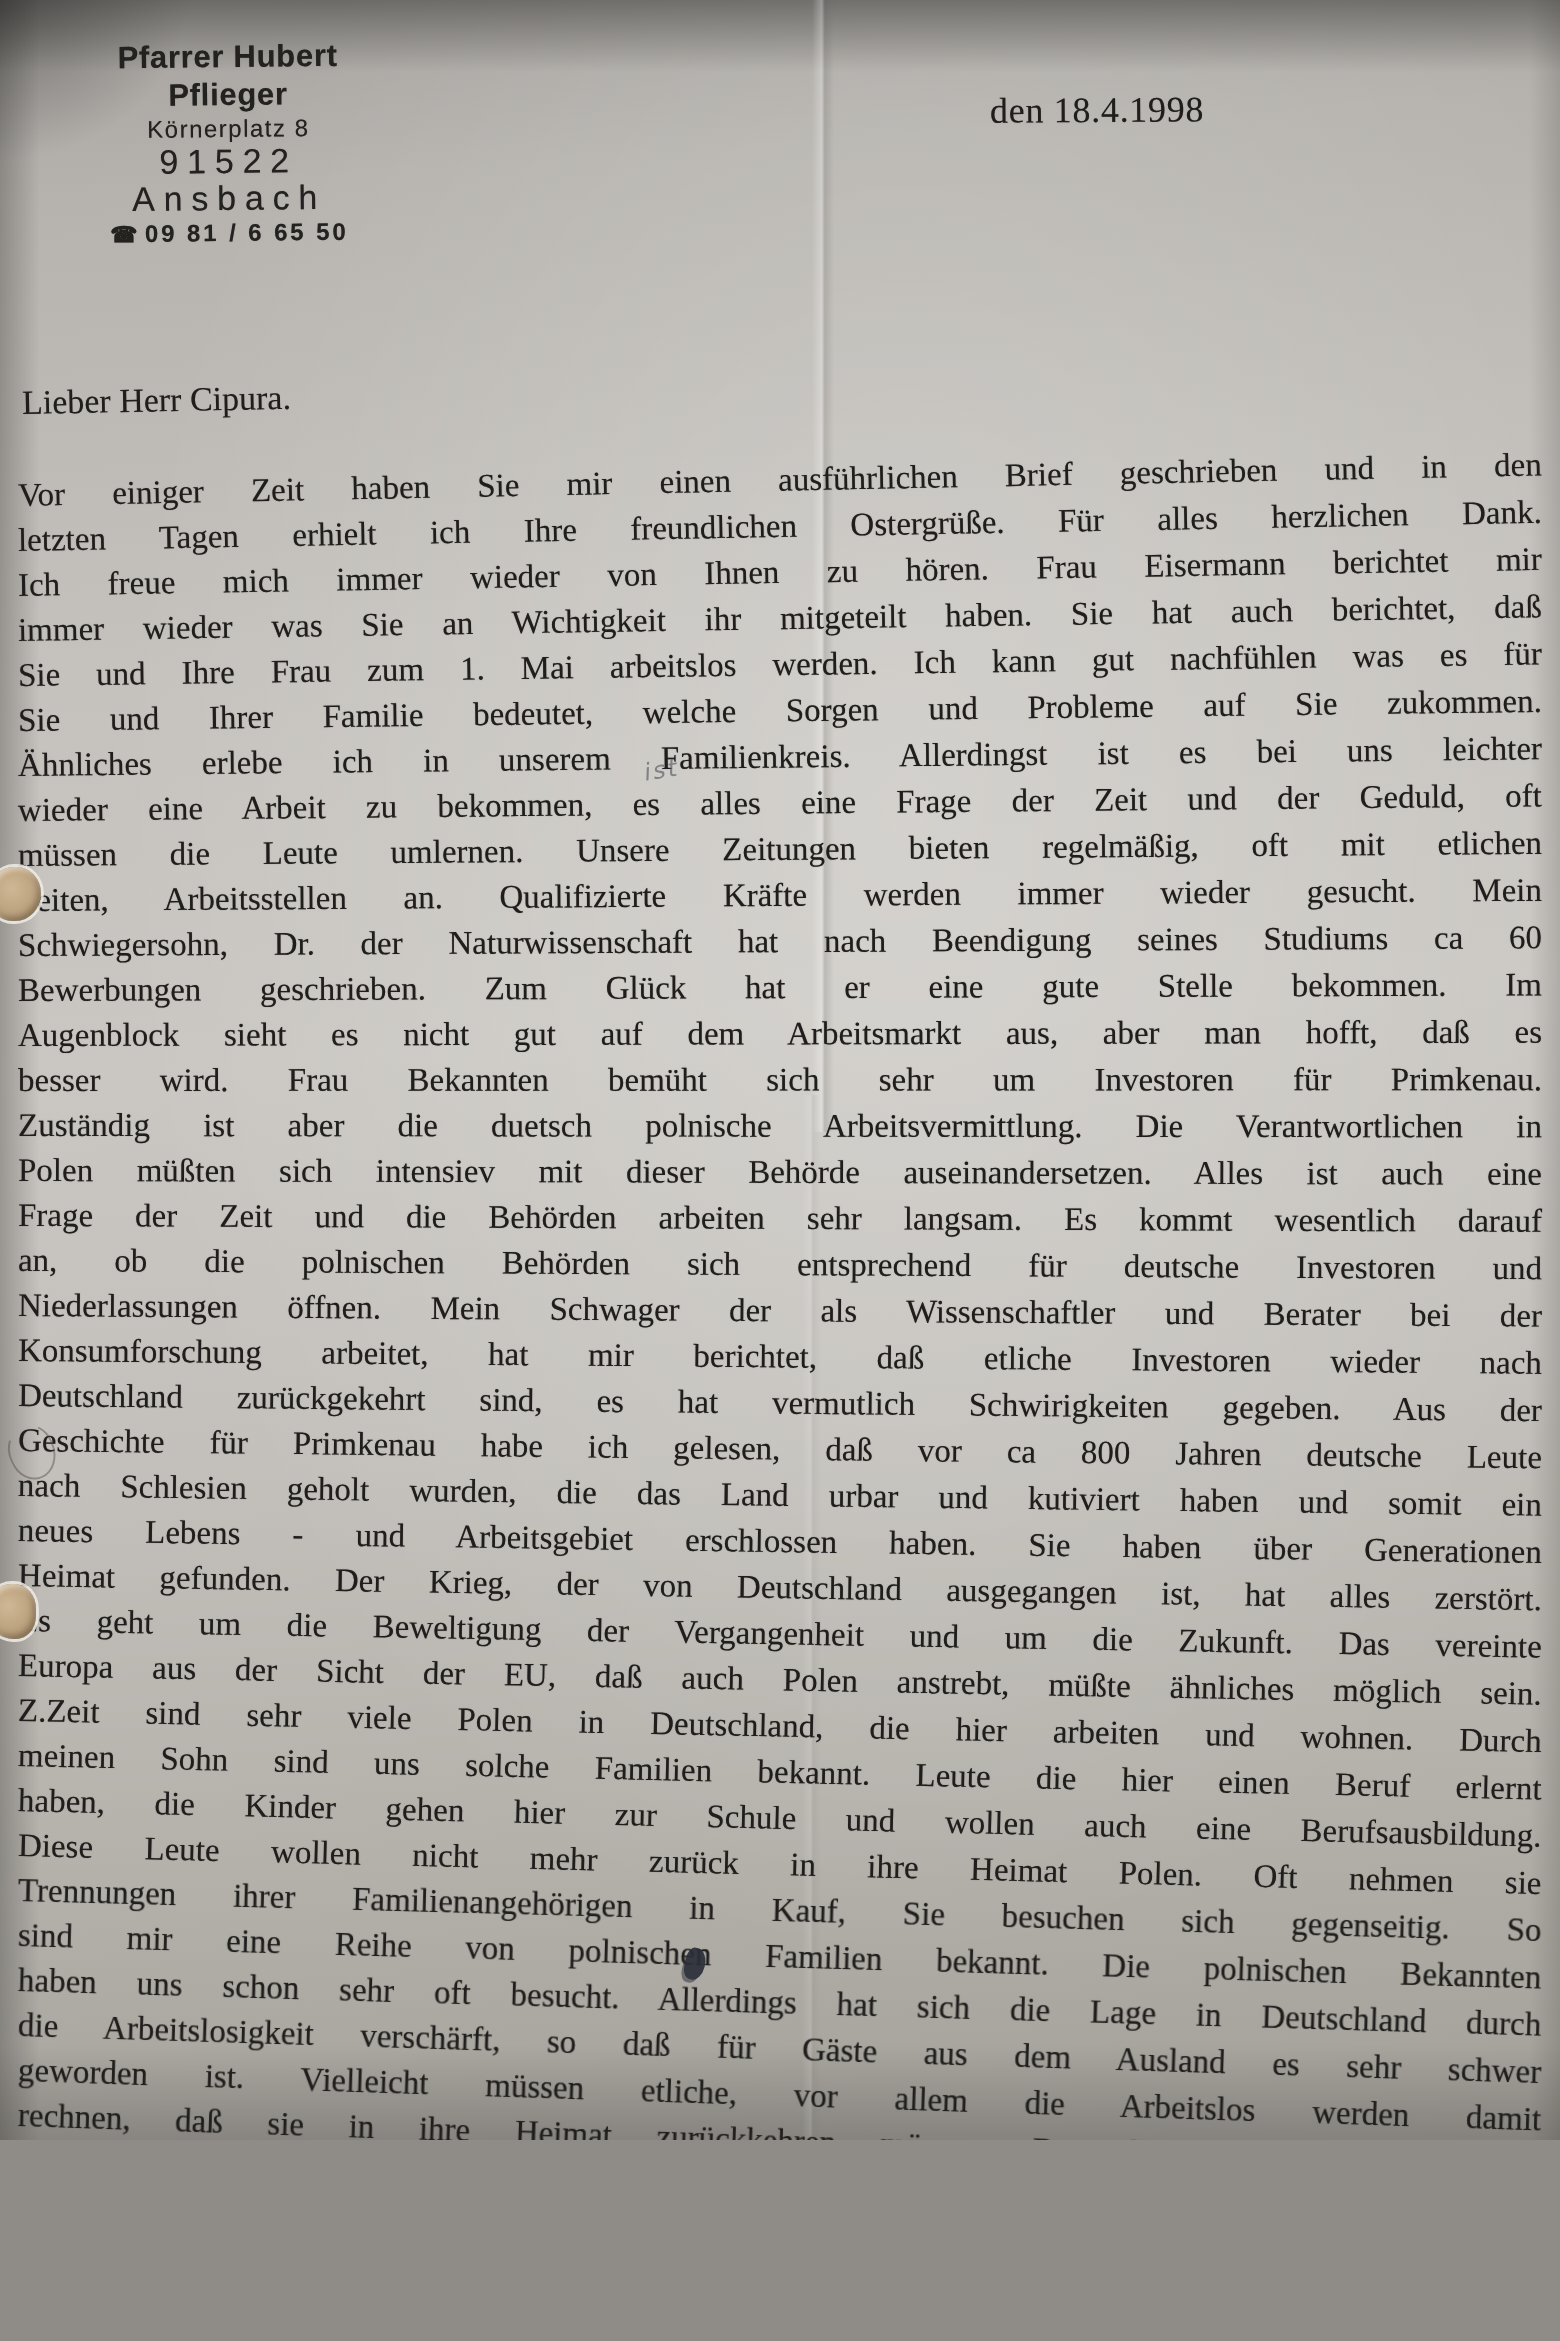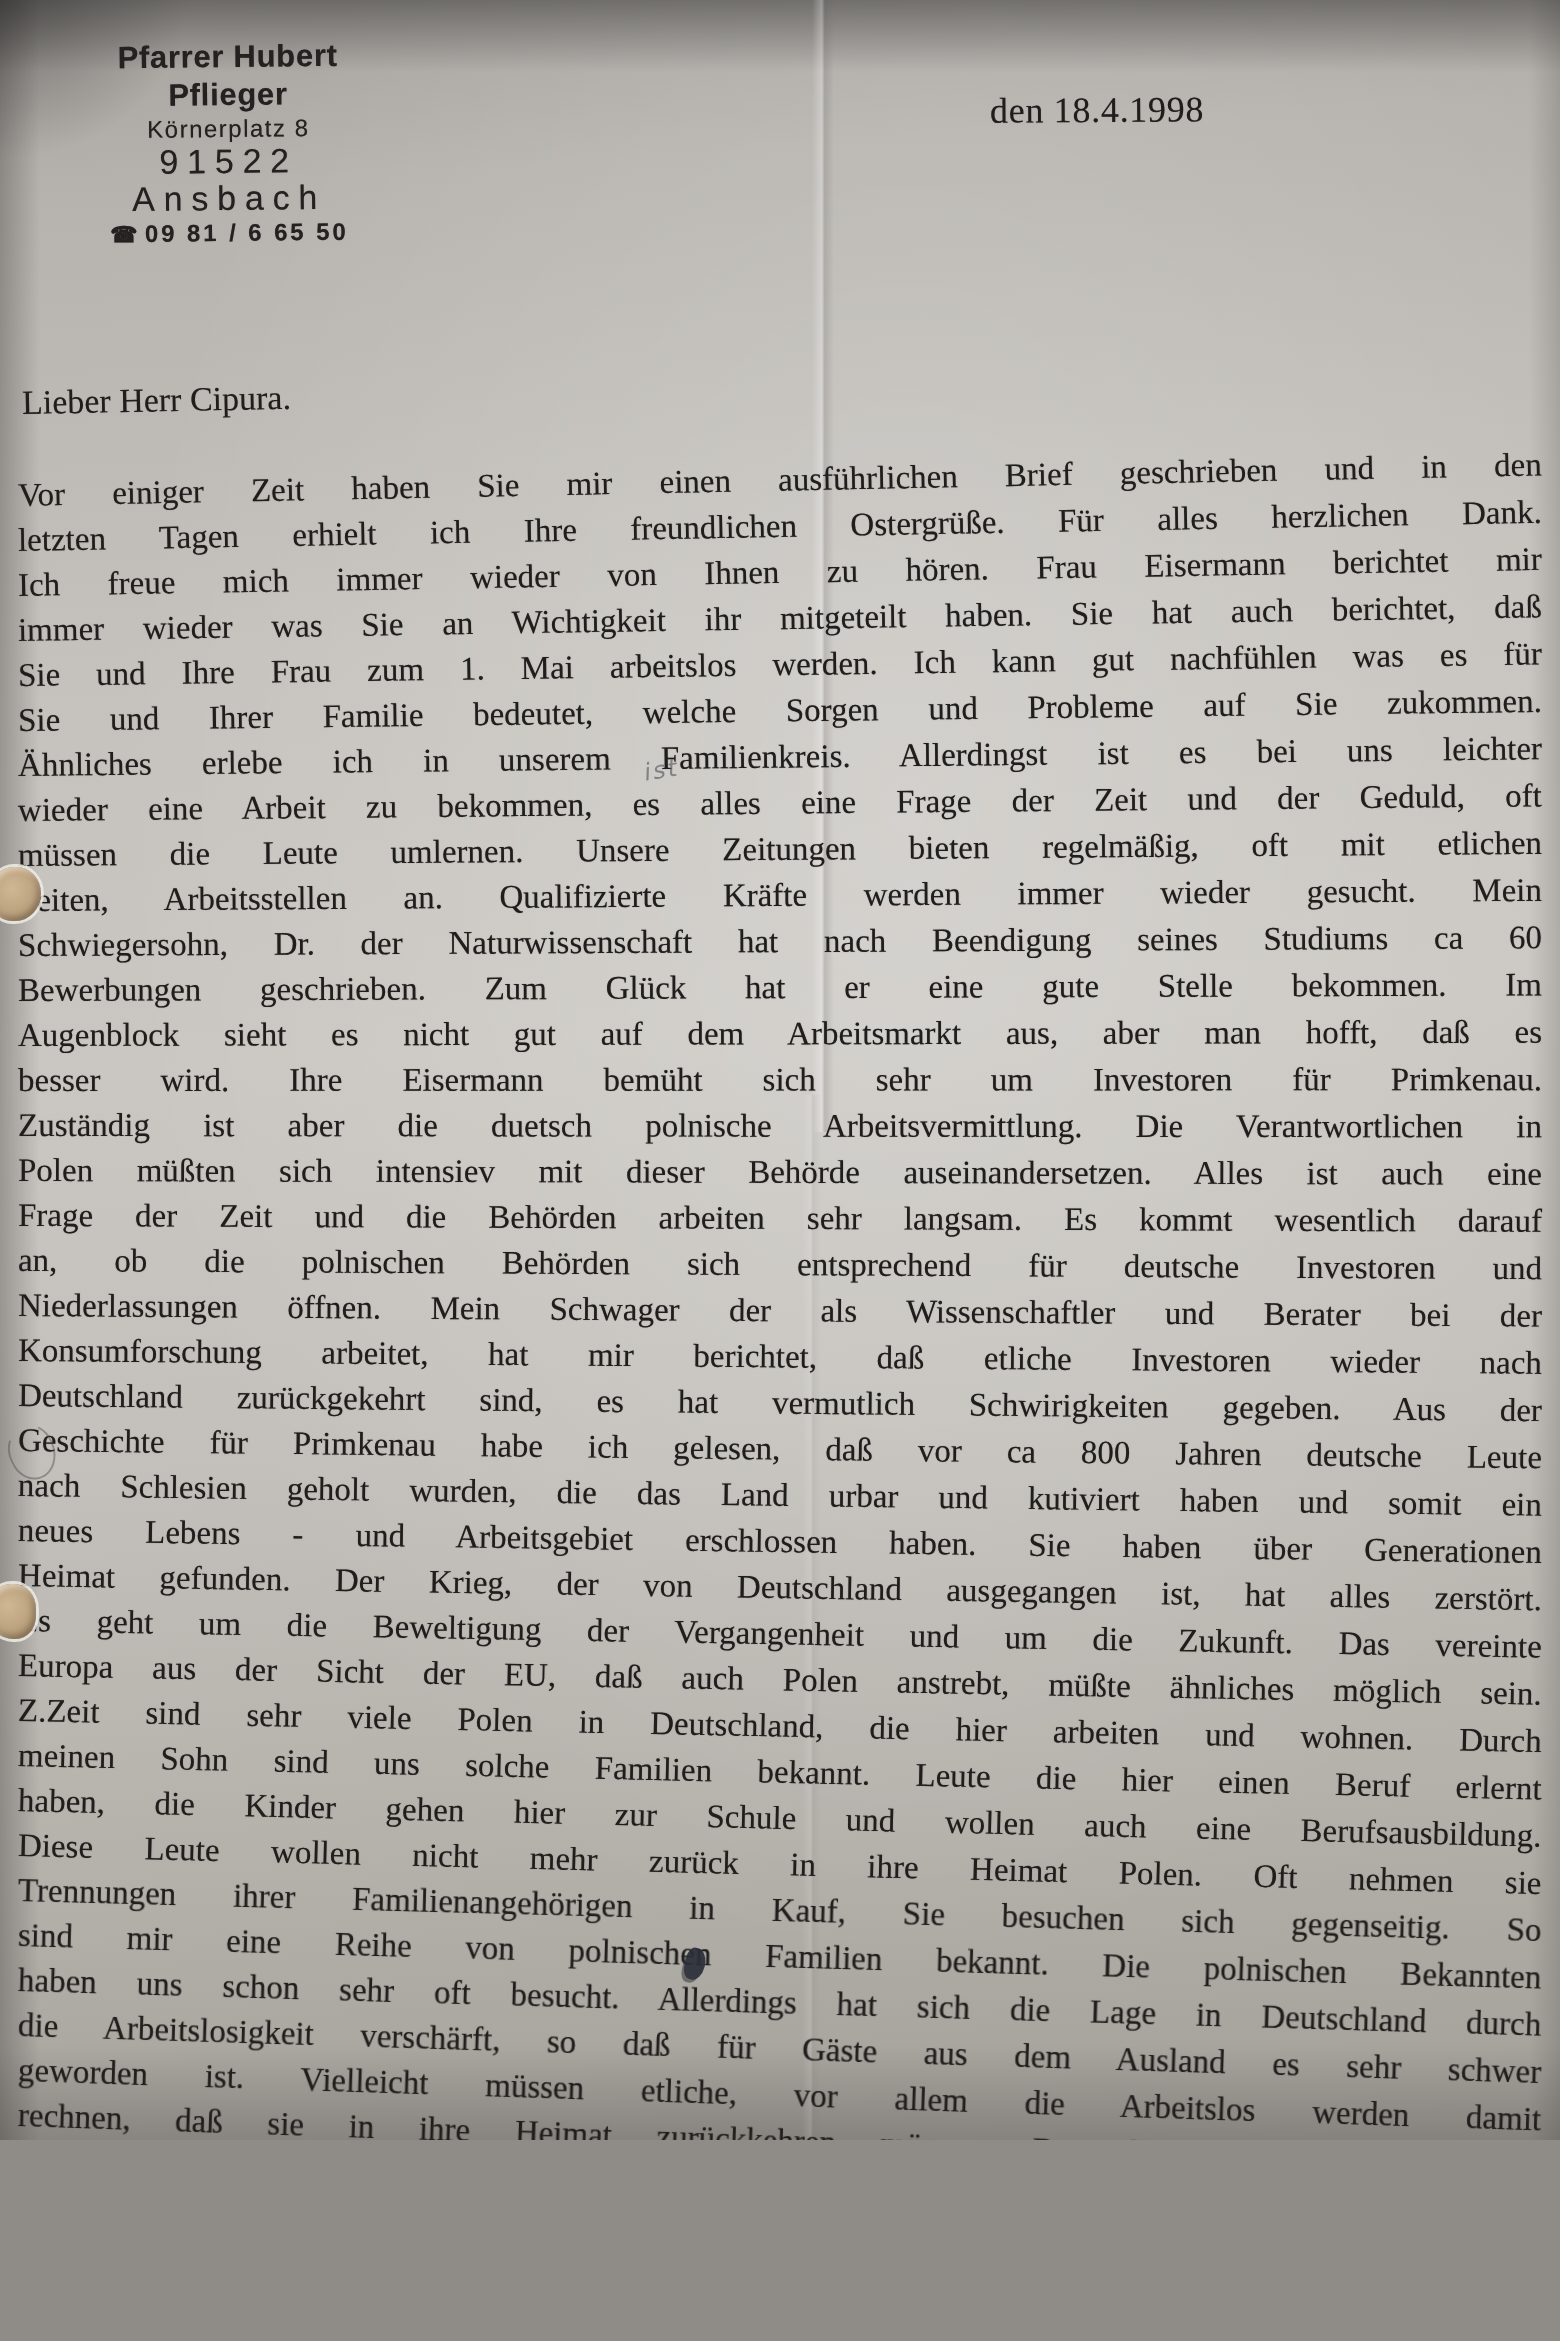--- a/index.html
+++ b/index.html
@@ -123,21 +123,21 @@
       <div class="line" style="transform: rotate(-0.89deg);">immer wieder was Sie an Wichtigkeit ihr mitgeteilt haben. Sie hat auch berichtet, daß</div>
       <div class="line" style="transform: rotate(-0.81deg);">Sie und Ihre Frau zum 1. Mai arbeitslos werden. Ich kann gut nachfühlen was es für</div>
       <div class="line" style="transform: rotate(-0.72deg);">Sie und Ihrer Familie bedeutet, welche Sorgen und Probleme auf Sie zukommen.</div>
       <div class="line" style="transform: rotate(-0.63deg);">Ähnliches erlebe ich in unserem Familienkreis. Allerdingst ist es bei uns leichter</div>
       <div class="line" style="transform: rotate(-0.55deg);">wieder eine Arbeit zu bekommen, es alles eine Frage der Zeit und der Geduld, oft</div>
       <div class="line" style="transform: rotate(-0.46deg);">müssen die Leute umlernen. Unsere Zeitungen bieten regelmäßig, oft mit etlichen</div>
       <div class="line" style="transform: rotate(-0.38deg);">Seiten, Arbeitsstellen an. Qualifizierte Kräfte werden immer wieder gesucht. Mein</div>
       <div class="line" style="transform: rotate(-0.29deg);">Schwiegersohn, Dr. der Naturwissenschaft hat nach Beendigung seines Studiums ca 60</div>
       <div class="line" style="transform: rotate(-0.21deg);">Bewerbungen geschrieben. Zum Glück hat er eine gute Stelle bekommen. Im</div>
       <div class="line" style="transform: rotate(-0.12deg);">Augenblock sieht es nicht gut auf dem Arbeitsmarkt aus, aber man hofft, daß es</div>
-      <div class="line" style="transform: rotate(-0.03deg);">besser wird. Ihre Eisermann bemüht sich sehr um Investoren für Primkenau.</div>
+      <div class="line" style="transform: rotate(-0.03deg);">besser wird. Frau Bekannten bemüht sich sehr um Investoren für Primkenau.</div>
       <div class="line" style="transform: rotate(0.05deg);">Zuständig ist aber die duetsch polnische Arbeitsvermittlung. Die Verantwortlichen in</div>
       <div class="line" style="transform: rotate(0.14deg);">Polen müßten sich intensiev mit dieser Behörde auseinandersetzen. Alles ist auch eine</div>
       <div class="line" style="transform: rotate(0.22deg);">Frage der Zeit und die Behörden arbeiten sehr langsam. Es kommt wesentlich darauf</div>
       <div class="line" style="transform: rotate(0.31deg);">an, ob die polnischen Behörden sich entsprechend für deutsche Investoren und</div>
       <div class="line" style="transform: rotate(0.4deg);">Niederlassungen öffnen. Mein Schwager der als Wissenschaftler und Berater bei der</div>
       <div class="line" style="transform: rotate(0.48deg);">Konsumforschung arbeitet, hat mir berichtet, daß etliche Investoren wieder nach</div>
       <div class="line" style="transform: rotate(0.57deg);">Deutschland zurückgekehrt sind, es hat vermutlich Schwirigkeiten gegeben. Aus der</div>
       <div class="line" style="transform: rotate(0.65deg);">Geschichte für Primkenau habe ich gelesen, daß vor ca 800 Jahren deutsche Leute</div>
       <div class="line" style="transform: rotate(0.74deg);">nach Schlesien geholt wurden, die das Land urbar und kutiviert haben und somit ein</div>
       <div class="line" style="transform: rotate(0.83deg);">neues Lebens - und Arbeitsgebiet erschlossen haben. Sie haben über Generationen</div>

